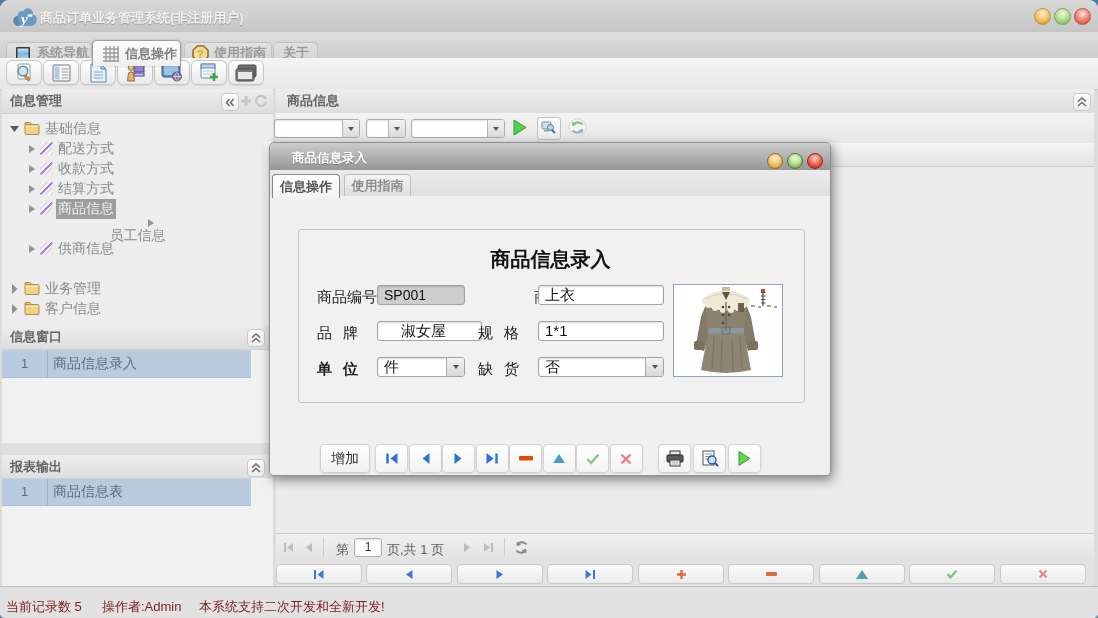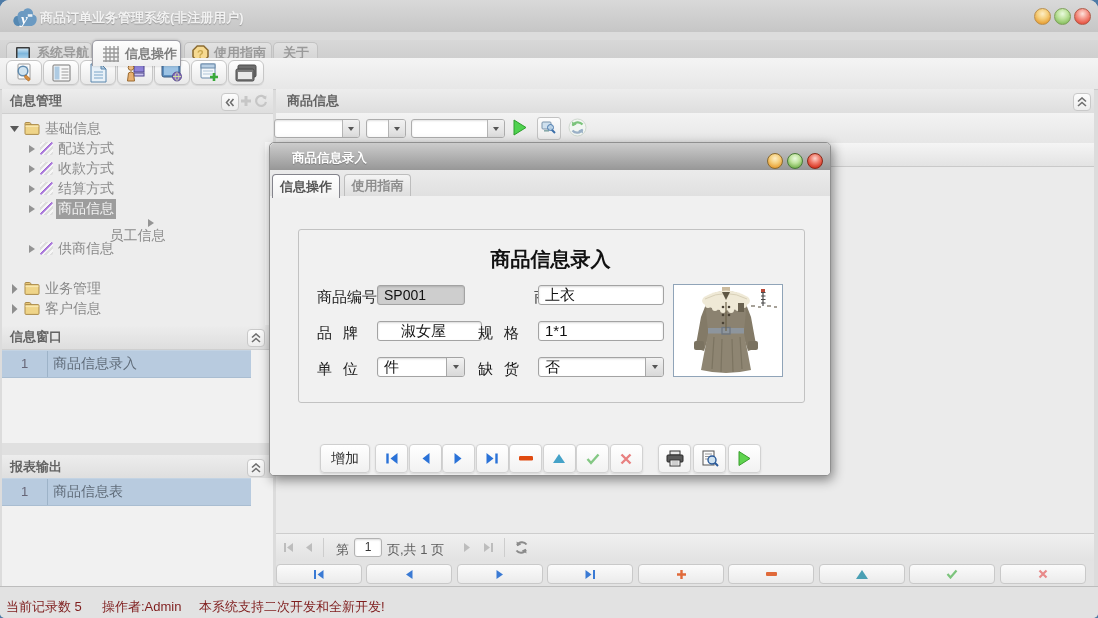--- a/index.html
+++ b/index.html
@@ -433,21 +433,21 @@
       <div id="groupbox" class="abs"></div>
       <div class="abs" style="left:28px;top:50px;width:505px;text-align:center;font-size:20px;font-weight:bold;color:#111;">商品信息录入</div>
       <div class="flabel" style="left:47px;top:92px;">商品编号</div>
       <div class="ffield" style="left:107px;top:89px;width:80px;height:18px;background:#cecece;line-height:18px;padding-left:6px;font-size:14px;">SP001</div>
       <div class="flabel" style="left:216px;top:92px;margin-left:48px;">商品名称</div>
       <div class="ffield" style="left:268px;top:89px;width:118px;height:18px;line-height:18px;padding-left:6px;">上衣</div>
       <div class="flabel" style="left:47px;top:128px;"><span style="display:inline-block;width:41px;text-align:justify;text-align-last:justify;">品 牌</span></div>
       <div class="ffield" style="left:107px;top:125px;width:80px;height:18px;line-height:18px;padding-left:23px;">淑女屋</div>
       <div class="flabel" style="left:208px;top:128px;"><span style="display:inline-block;width:41px;text-align:justify;text-align-last:justify;">规 格</span></div>
       <div class="ffield" style="left:268px;top:125px;width:118px;height:18px;line-height:18px;padding-left:6px;">1*1</div>
-      <div class="flabel" style="left:47px;top:164px;"><span style="display:inline-block;width:41px;text-align:justify;text-align-last:justify;">单 位</span></div>
+      <div class="flabel" style="left:47px;top:164px;"><span style="display:inline-block;width:41px;text-align:justify;text-align-last:justify;font-weight:bold;">单 位</span></div>
       <div class="ffield" style="left:107px;top:161px;width:80px;height:18px;line-height:18px;padding-left:6px;">件
         <div class="abs" style="right:0;top:0;width:17px;height:18px;background:linear-gradient(#f2f2f2,#d8d8d8);border-left:1px solid #a8a8a8;border-radius:0 2px 2px 0;display:flex;align-items:center;justify-content:center;">
             <i class="dar"></i>
           </div>
       </div>
       <div class="flabel" style="left:208px;top:164px;"><span style="display:inline-block;width:41px;text-align:justify;text-align-last:justify;">缺 货</span></div>
       <div class="ffield" style="left:268px;top:161px;width:118px;height:18px;line-height:18px;padding-left:6px;">否
         <div class="abs" style="right:0;top:0;width:17px;height:18px;background:linear-gradient(#f2f2f2,#d8d8d8);border-left:1px solid #a8a8a8;border-radius:0 2px 2px 0;display:flex;align-items:center;justify-content:center;">
             <i class="dar"></i>
           </div>

